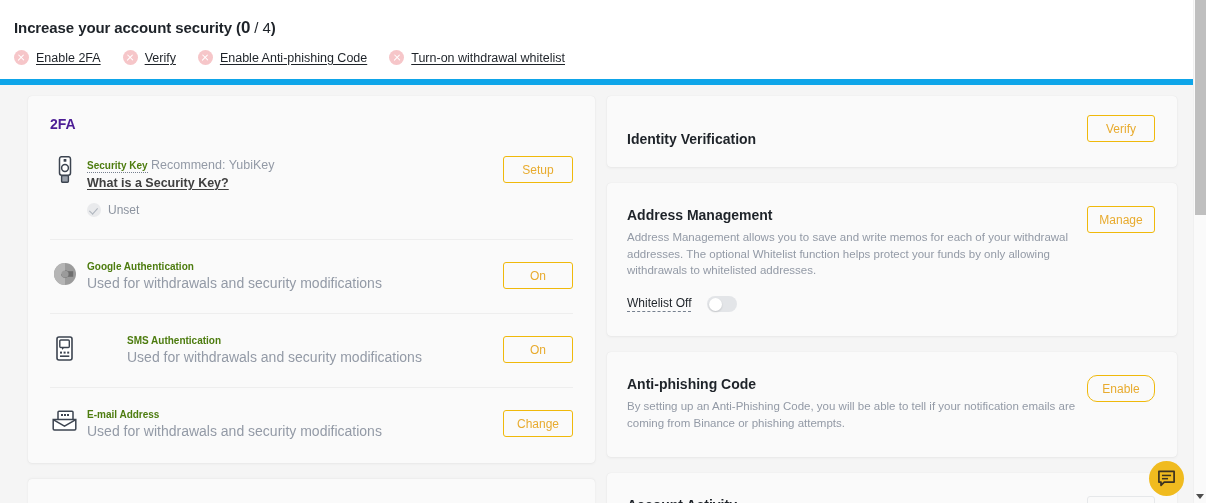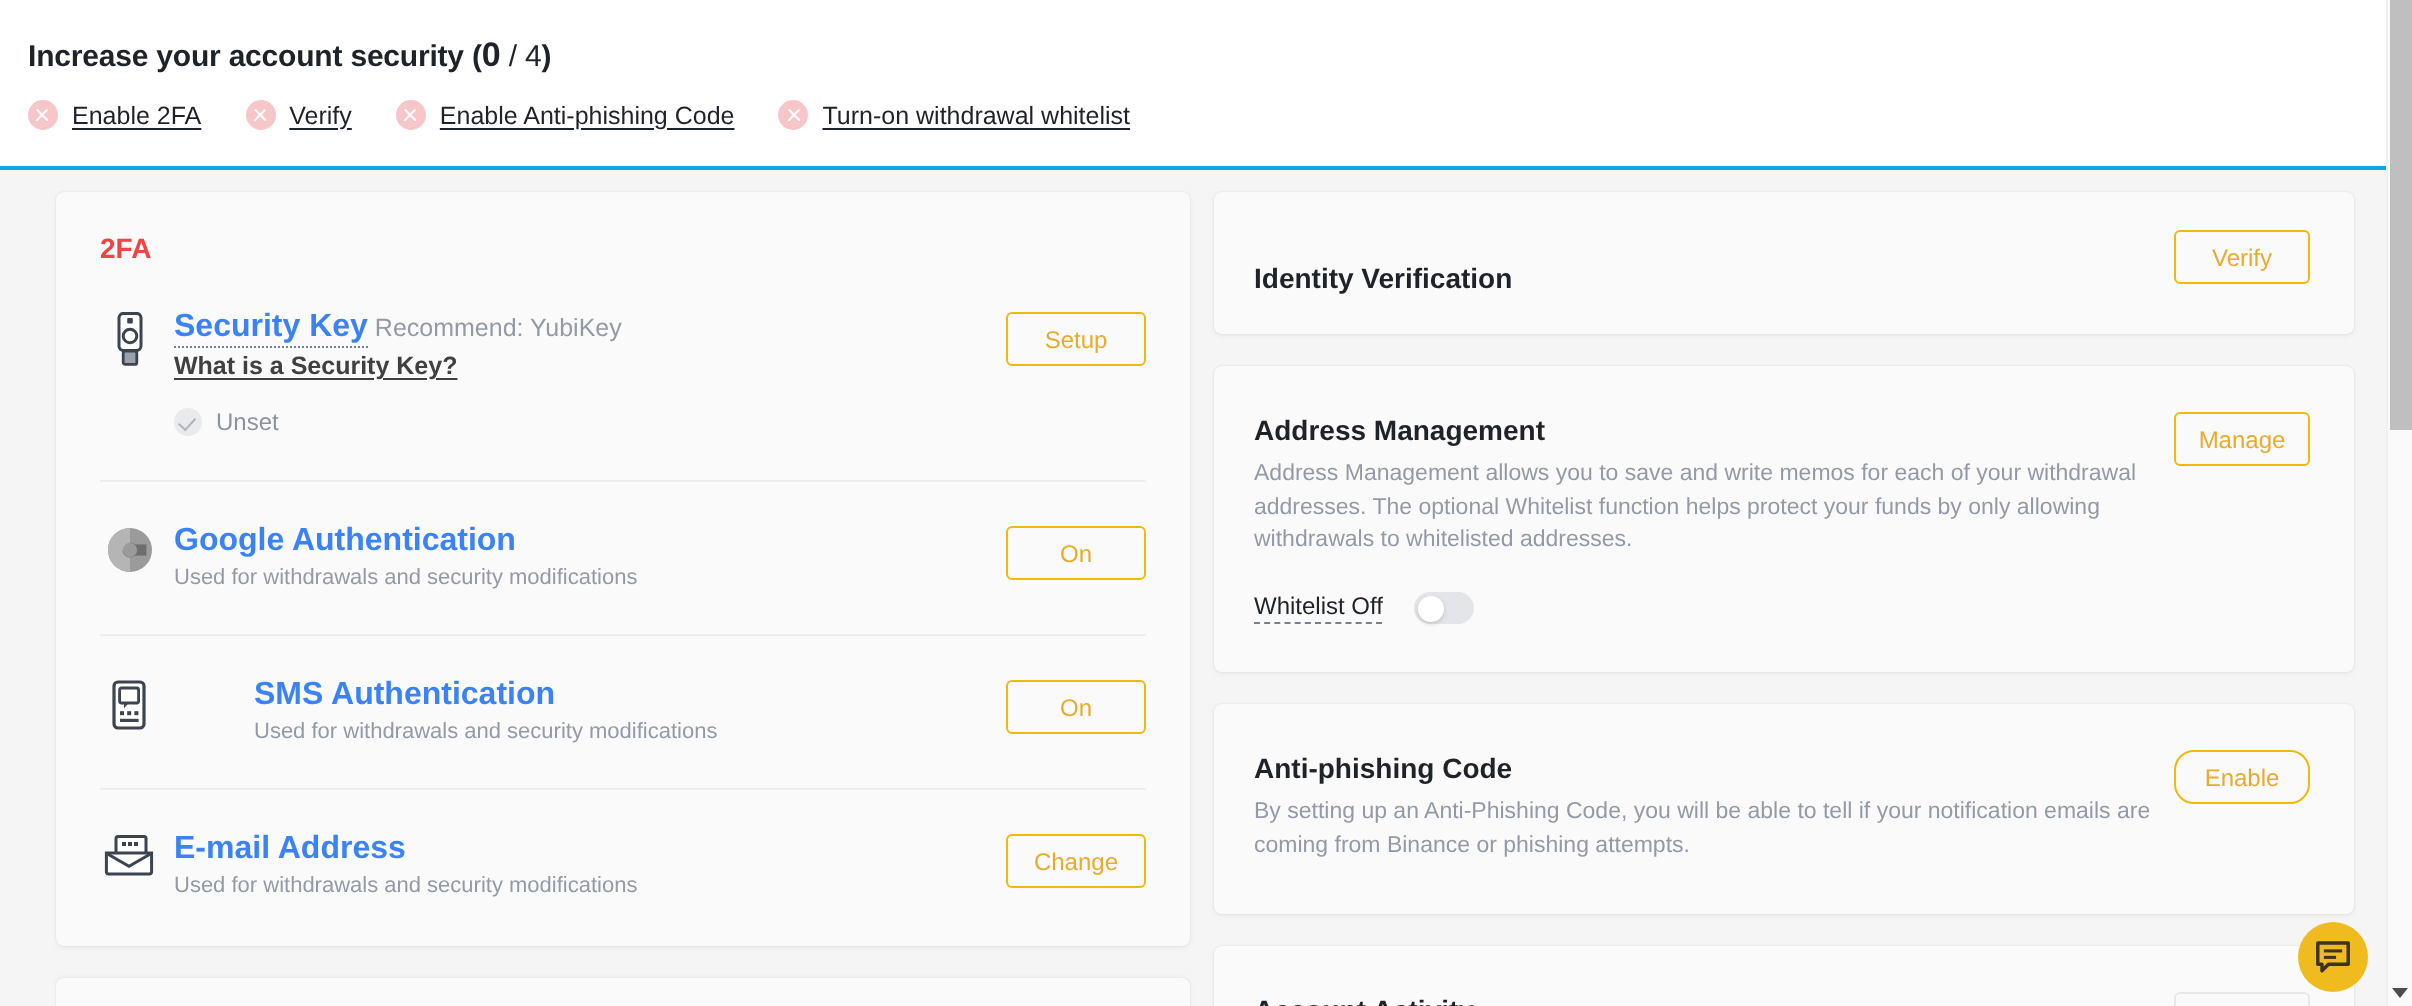--- a/index.html
+++ b/index.html
@@ -19,21 +19,21 @@
     overflow: hidden;
   }
 
   
   .banner {
     position: absolute;
     left: 0; top: 0;
     width: 1193px;
     height: 85px;
     background: #ffffff;
-    border-bottom: 2px solid #0ea5e9;
+    border-bottom: 6px solid #0ea5e9;
   }
   .banner-title {
     position: absolute;
     left: 14px; top: 18px;
     font-size: 15px;
     font-weight: bold;
     color: #1e2329;
     letter-spacing: -0.1px;
     white-space: nowrap;
   }
@@ -100,56 +100,56 @@
     box-shadow: 0 0 1px rgba(0,0,0,0.10), 0 1px 3px rgba(0,0,0,0.05);
     margin-bottom: 16px;
     position: relative;
   }
 
   
   .card-2fa { padding: 20px 22px 0 22px; }
   .card-title-2fa {
     font-size: 14px;
     font-weight: bold;
-    color: #ef4444;
+    color: #4c1d95;
     margin-bottom: 22px;
   }
   .sec-row {
     display: flex;
     align-items: flex-start;
     padding: 0 0 0 0;
     position: relative;
     min-height: 64px;
   }
   .sec-row.withdiv { border-top: 1px solid #eeeeee; padding-top: 20px; }
   .sec-icon {
     width: 30px; flex: 0 0 30px;
     margin-right: 7px;
     display: flex;
     justify-content: center;
     padding-top: 2px;
   }
   .sec-body { flex: 1 1 auto; padding-top: 1px; }
   .sec-name {
-    font-size: 16px;
-    color: #3b82f6;
+    font-size: 10px;
+    color: #4d7c0f;
     font-weight: bold;
   }
   .sec-name-plain { font-weight: bold; }
   .dotted-u {
     border-bottom: 1px dotted #76808f;
     padding-bottom: 1px;
   }
   .sec-recommend {
     font-size: 12.5px;
     color: #939aa6;
     font-weight: normal;
   }
   .sec-sub {
-    font-size: 11px;
+    font-size: 14px;
     color: #939aa6;
     margin-top: 3px;
   }
   .link-amber {
     display: inline-block;
     margin-top: 3px;
     font-size: 12.5px;
     color: #404040;
     text-decoration: underline;
     text-underline-offset: 2px;

